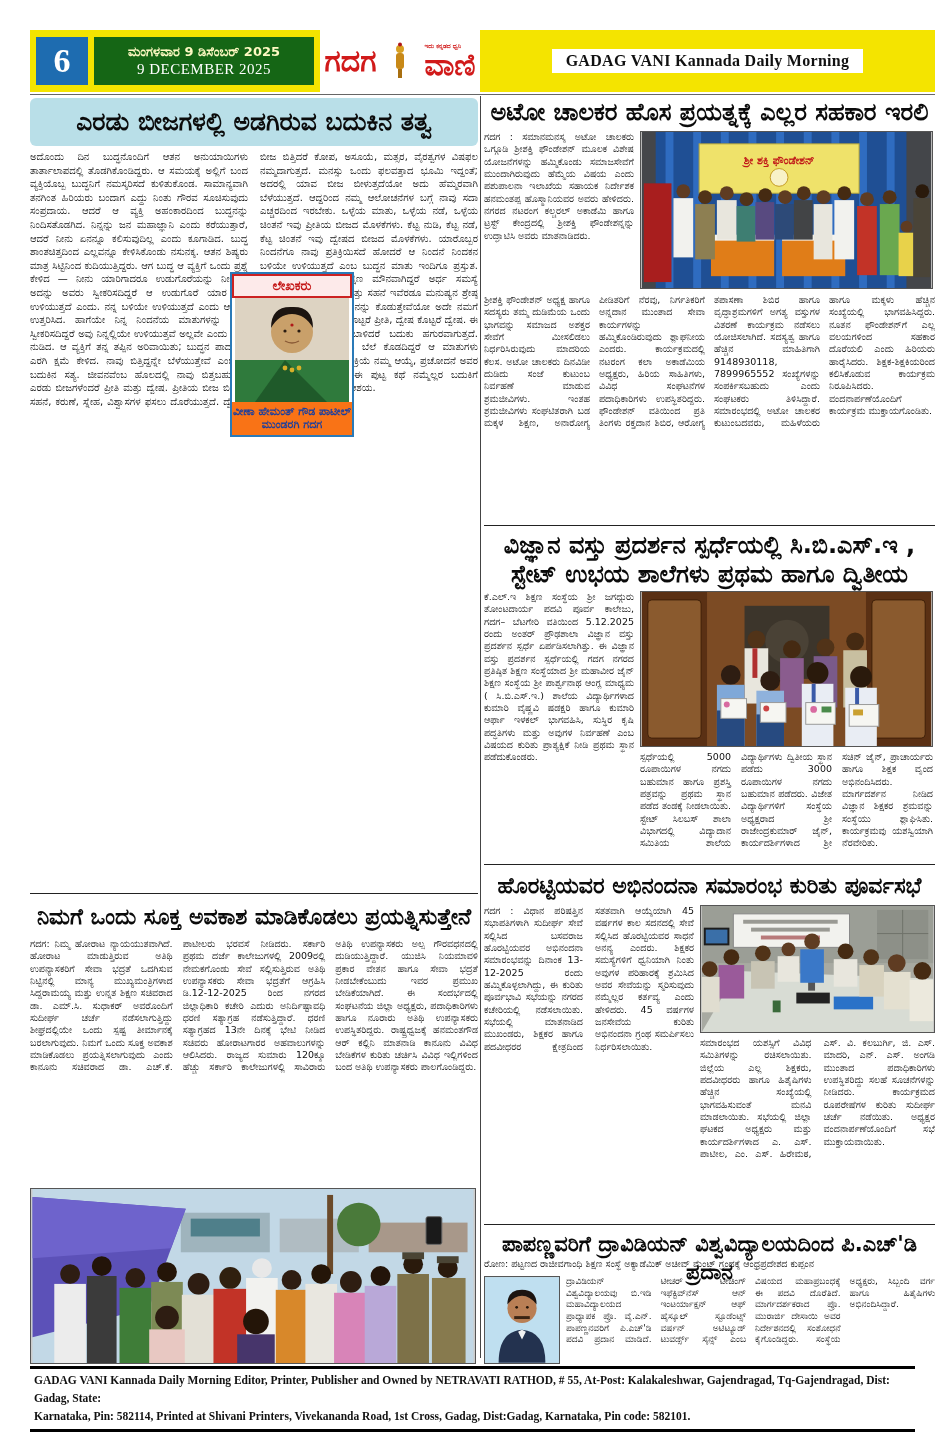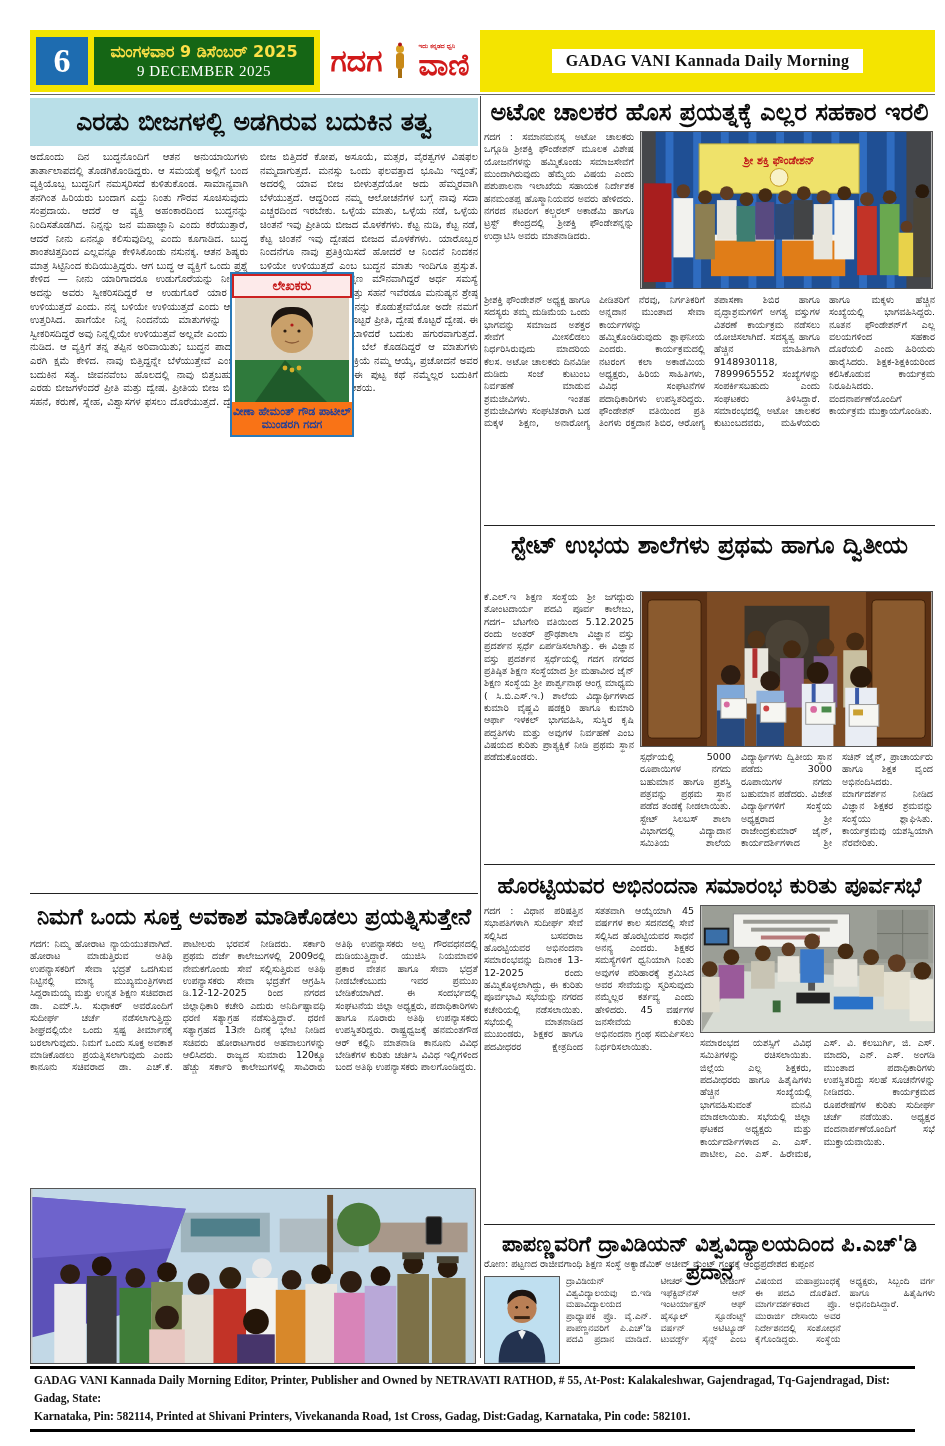--- a/index.html
+++ b/index.html
@@ -6,23 +6,23 @@
   html,body { background:#888; }
   .sheet { width:945px; height:1446px; background:#ffffff; position:relative; margin:0 auto;
            font-family:"Liberation Serif","DejaVu Sans",serif; overflow:hidden; color:#111; }
 
   
   .masthead { position:absolute; top:30px; left:30px; width:905px; height:62px; display:flex; }
   .mh-left { background:#f4e400; width:290px; height:100%; display:flex; align-items:center; padding:4px 6px; gap:6px; }
   .pageno { background:#1e6cb0; color:#fff; width:52px; height:48px; display:flex; align-items:center; justify-content:center;
             font-size:34px; font-weight:bold; font-family:"Liberation Serif",serif; }
   .datebox { background:#156615; height:48px; flex:1; display:flex; flex-direction:column; justify-content:center; text-align:center; }
-  .date-kn { color:#fde047; font-weight:bold; font-size:16px; line-height:1.3; }
+  .date-kn { color:#fef9c3; font-weight:bold; font-size:13px; line-height:1.3; }
   .date-en { color:#ffffff; font-weight:normal; font-size:15px; line-height:1.2; letter-spacing:.5px; }
-  .mh-mid { width:160px; height:100%; display:flex; align-items:center; justify-content:center; gap:8px; background:#fff; }
+  .mh-mid { width:160px; height:100%; display:flex; align-items:center; justify-content:center; gap:14px; background:#fff; }
   .logo-kn { color:#d11a1a; font-weight:bold; font-size:30px; line-height:1; font-family:"DejaVu Sans",sans-serif; }
   .logo-stack { display:flex; flex-direction:column; align-items:flex-start; }
   .logo-tag { color:#d11a1a; font-size:6px; font-weight:bold; line-height:1; margin-bottom:1px; font-family:"DejaVu Sans",sans-serif; }
   .mh-right { background:#f4e400; flex:1; height:100%; display:flex; align-items:center; justify-content:center; }
   .mh-right-inner { background:#fff; padding:3px 14px; font-weight:bold; font-size:16px; letter-spacing:.3px; }
   .header-rule { position:absolute; top:94px; left:30px; width:905px; border-top:1px solid #666; }
 
   
   .col-left  { position:absolute; left:30px;  top:98px; width:448px; }
   .col-right { position:absolute; left:484px; top:95px; width:451px; }
@@ -32,21 +32,21 @@
   .body-txt { font-size:9.5px; line-height:1.3; text-align:justify; color:#101010; overflow:hidden;
               font-family:"DejaVu Sans","Liberation Sans",sans-serif; }
   .dl { font-weight:normal;margin-top:19px; }
   .cols2 { columns:2; column-gap:12px; }
   .cols3 { columns:3; column-gap:10px; }
   .cols4 { columns:4; column-gap:9px; }
   .sep { border-top:1.5px solid #222; margin:5px 0; }
 
   
   .head-band { background:#b9dfe8; height:48px; display:flex; align-items:center; justify-content:center;
-               font-size:25px; font-weight:bold; color:#0b0b0b; }
+               font-size:25px; font-weight:bold; color:#0b0b0b;border-radius:6px; }
   .head-plain { text-align:center; font-weight:bold; color:#0b0b0b; }
 
   
   .seeds-body { position:relative; height:738px; margin-top:4px; font-size:10px; line-height:1.36; }
   .author-box { position:absolute; left:200px; top:122px; width:124px; border:2px solid #2a7ab8; background:#fff; z-index:5; }
   .author-label { margin:0; border:2px solid #cc2222; background:#fdeaea; color:#c41616; text-align:center;
                   font-weight:bold; font-size:13px; padding:1px 0; }
   .author-caption { background:#f97316; color:#1b3f9e; font-weight:bold; text-align:center; font-size:11px;
                     line-height:1.25; padding:3px 0; }
 
@@ -239,20 +239,21 @@
       </div>
       <div class="body-txt cols4" style="height:226px; margin-top:5px;">
         <span>ಶ್ರೀಶಕ್ತಿ ಫೌಂಡೇಶನ್ ಅಧ್ಯಕ್ಷ ಹಾಗೂ ಸದಸ್ಯರು ತಮ್ಮ ದುಡಿಮೆಯ ಒಂದು ಭಾಗವನ್ನು ಸಮಾಜದ ಅಶಕ್ತರ ಸೇವೆಗೆ ಮೀಸಲಿಡಲು ನಿರ್ಧರಿಸಿರುವುದು ಮಾದರಿಯ ಕೆಲಸ. ಅಟೋ ಚಾಲಕರು ದಿನವಿಡೀ ದುಡಿದು ಸಂಜೆ ಕುಟುಂಬ ನಿರ್ವಹಣೆ ಮಾಡುವ ಶ್ರಮಜೀವಿಗಳು. ಇಂತಹ ಶ್ರಮಜೀವಿಗಳು ಸಂಘಟಿತರಾಗಿ ಬಡ ಮಕ್ಕಳ ಶಿಕ್ಷಣ, ಅನಾರೋಗ್ಯ ಪೀಡಿತರಿಗೆ ನೆರವು, ನಿರ್ಗತಿಕರಿಗೆ ಅನ್ನದಾನ ಮುಂತಾದ ಸೇವಾ ಕಾರ್ಯಗಳನ್ನು ಹಮ್ಮಿಕೊಂಡಿರುವುದು ಶ್ಲಾಘನೀಯ ಎಂದರು. ಕಾರ್ಯಕ್ರಮದಲ್ಲಿ ನಟರಂಗ ಕಲಾ ಅಕಾಡೆಮಿಯ ಅಧ್ಯಕ್ಷರು, ಹಿರಿಯ ಸಾಹಿತಿಗಳು, ವಿವಿಧ ಸಂಘಟನೆಗಳ ಪದಾಧಿಕಾರಿಗಳು ಉಪಸ್ಥಿತರಿದ್ದರು. ಫೌಂಡೇಶನ್ ವತಿಯಿಂದ ಪ್ರತಿ ತಿಂಗಳು ರಕ್ತದಾನ ಶಿಬಿರ, ಆರೋಗ್ಯ ತಪಾಸಣಾ ಶಿಬಿರ ಹಾಗೂ ವೃದ್ಧಾಶ್ರಮಗಳಿಗೆ ಅಗತ್ಯ ವಸ್ತುಗಳ ವಿತರಣೆ ಕಾರ್ಯಕ್ರಮ ನಡೆಸಲು ಯೋಜಿಸಲಾಗಿದೆ. ಸದಸ್ಯತ್ವ ಹಾಗೂ ಹೆಚ್ಚಿನ ಮಾಹಿತಿಗಾಗಿ 9148930118, 7899965552 ಸಂಖ್ಯೆಗಳನ್ನು ಸಂಪರ್ಕಿಸಬಹುದು ಎಂದು ಸಂಘಟಕರು ತಿಳಿಸಿದ್ದಾರೆ. ಸಮಾರಂಭದಲ್ಲಿ ಅಟೋ ಚಾಲಕರ ಕುಟುಂಬದವರು, ಮಹಿಳೆಯರು ಹಾಗೂ ಮಕ್ಕಳು ಹೆಚ್ಚಿನ ಸಂಖ್ಯೆಯಲ್ಲಿ ಭಾಗವಹಿಸಿದ್ದರು. ನೂತನ ಫೌಂಡೇಶನ್‌ಗೆ ಎಲ್ಲ ವಲಯಗಳಿಂದ ಸಹಕಾರ ದೊರೆಯಲಿ ಎಂದು ಹಿರಿಯರು ಹಾರೈಸಿದರು. ಶಿಕ್ಷಕ-ಶಿಕ್ಷಕಿಯರಿಂದ ಕಲಿಸಿಕೊಡುವ ಕಾರ್ಯಕ್ರಮ ನಿರೂಪಿಸಿದರು. ವಂದನಾರ್ಪಣೆಯೊಂದಿಗೆ ಕಾರ್ಯಕ್ರಮ ಮುಕ್ತಾಯಗೊಂಡಿತು.</span>
       </div>
     </div>
 
     <div class="sep"></div>
 
     <div>
       <div class="head-plain kn" style="font-size:24px; line-height:1.2; height:58px;">
+        <div>ವಿಜ್ಞಾನ ವಸ್ತು ಪ್ರದರ್ಶನ ಸ್ಪರ್ಧೆಯಲ್ಲಿ ಸಿ.ಬಿ.ಎಸ್.ಇ ,</div>
         <div>ಸ್ಟೇಟ್ ಉಭಯ ಶಾಲೆಗಳು ಪ್ರಥಮ ಹಾಗೂ ದ್ವಿತೀಯ</div>
       </div>
       <div class="flexrow" style="margin-top:2px;">
         <div class="body-txt" style="width:150px; height:268px;">
           <span>ಕೆ.ಎಲ್.ಇ ಶಿಕ್ಷಣ ಸಂಸ್ಥೆಯ ಶ್ರೀ ಜಗದ್ಗುರು ತೋಂಟದಾರ್ಯ ಪದವಿ ಪೂರ್ವ ಕಾಲೇಜು, ಗದಗ– ಬೆಟಗೇರಿ ವತಿಯಿಂದ 5.12.2025 ರಂದು ಅಂತರ್ ಪ್ರೌಢಶಾಲಾ ವಿಜ್ಞಾನ ವಸ್ತು ಪ್ರದರ್ಶನ ಸ್ಪರ್ಧೆ ಏರ್ಪಡಿಸಲಾಗಿತ್ತು. ಈ ವಿಜ್ಞಾನ ವಸ್ತು ಪ್ರದರ್ಶನ ಸ್ಪರ್ಧೆಯಲ್ಲಿ ಗದಗ ನಗರದ ಪ್ರತಿಷ್ಠಿತ ಶಿಕ್ಷಣ ಸಂಸ್ಥೆಯಾದ ಶ್ರೀ ಮಹಾವೀರ ಜೈನ್ ಶಿಕ್ಷಣ ಸಂಸ್ಥೆಯ ಶ್ರೀ ಪಾರ್ಶ್ವನಾಥ ಆಂಗ್ಲ ಮಾಧ್ಯಮ ( ಸಿ.ಬಿ.ಎಸ್.ಇ.) ಶಾಲೆಯ ವಿದ್ಯಾರ್ಥಿಗಳಾದ ಕುಮಾರಿ ವೈಷ್ಣವಿ ಷಡಕ್ಷರಿ ಹಾಗೂ ಕುಮಾರಿ ಆರ್ಫಾ ಇಳಕಲ್ ಭಾಗವಹಿಸಿ, ಸುಸ್ಥಿರ ಕೃಷಿ ಪದ್ಧತಿಗಳು ಮತ್ತು ಅವುಗಳ ನಿರ್ವಹಣೆ ಎಂಬ ವಿಷಯದ ಕುರಿತು ಪ್ರಾತ್ಯಕ್ಷಿಕೆ ನೀಡಿ ಪ್ರಥಮ ಸ್ಥಾನ ಪಡೆದುಕೊಂಡರು.</span>
         </div>
         <div style="width:293px;">
           <svg class="photo" width="293" height="156" viewBox="0 0 293 156">
             <rect width="293" height="156" fill="#6d3f1f"></rect>
             <rect x="0" width="66" height="156" fill="#5a3014"></rect>

